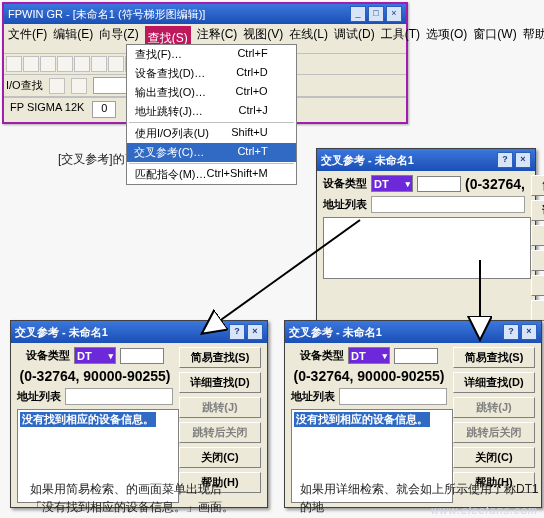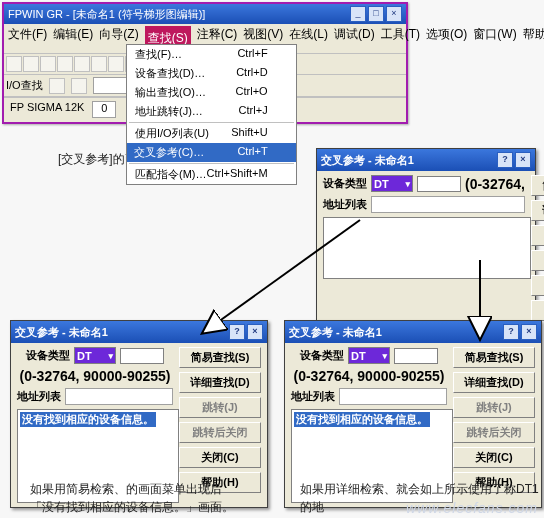--- a/index.html
+++ b/index.html
@@ -85,21 +85,21 @@
 
   .caption-box{
     position:absolute;font-size:12px;line-height:1.5;color:#222;
     text-align:left;
   }
 
   
   svg.arrow{position:absolute;pointer-events:none;}
 
   .watermark{
-    position:absolute;right:6px;bottom:2px;color:#cfd7e6;font-size:14px;
+    position:absolute;right:6px;bottom:2px;color:#cfd7e6;font-size:11px;
     font-style:italic;letter-spacing:1px;
   }
 </style>
 </head>
 <body>
 
 <div class="win" style="left:2px;top:2px;width:402px;height:118px;">
   <div class="titlebar">
     <span>FPWIN GR - [未命名1 (符号梯形图编辑)]</span>
     <div class="controls">

